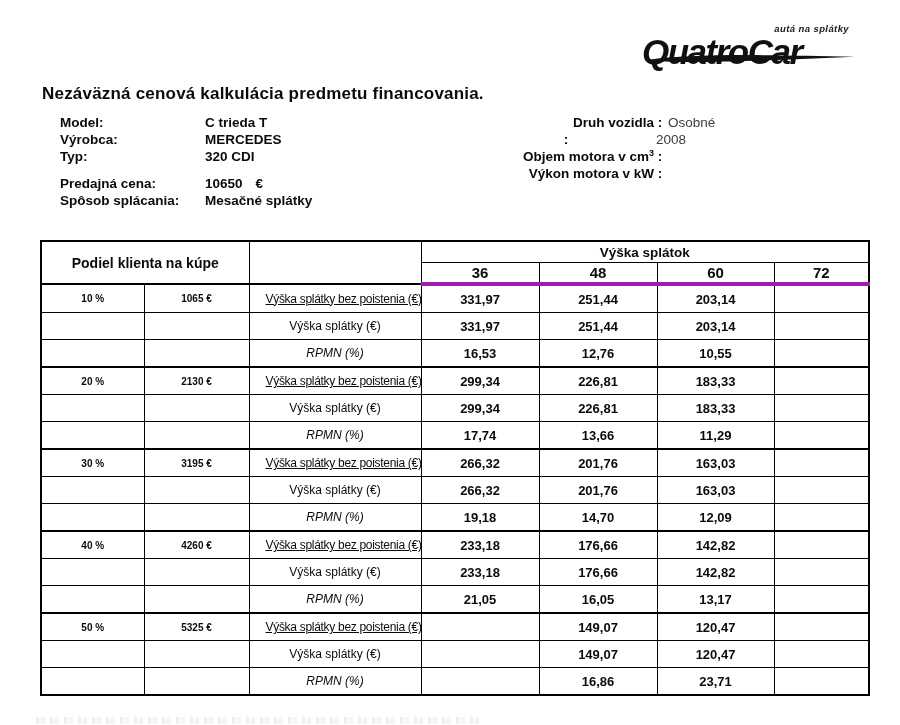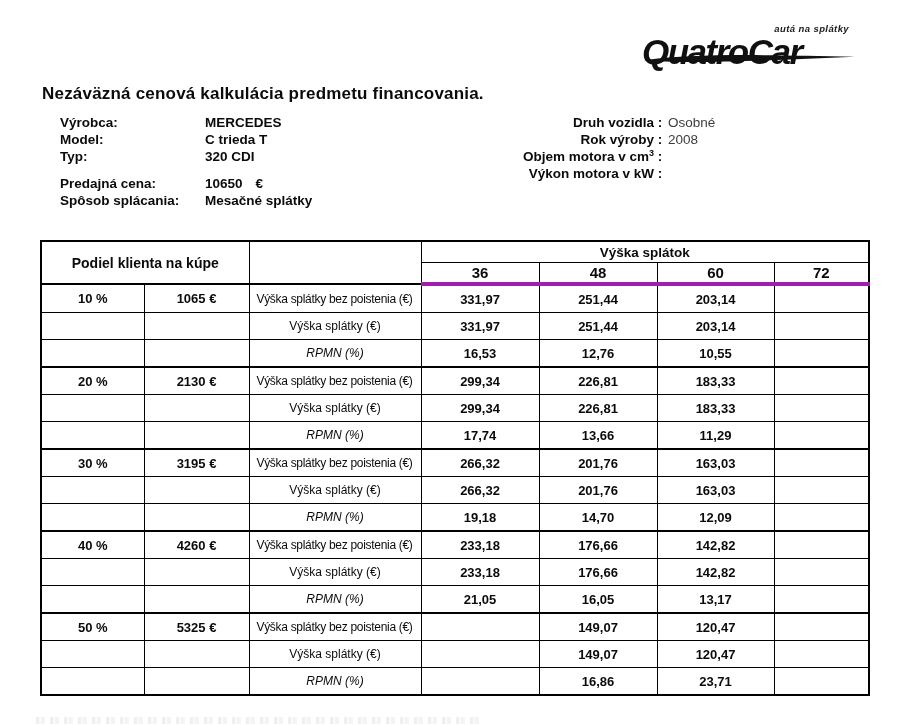--- a/index.html
+++ b/index.html
@@ -34,23 +34,23 @@
   table{border-collapse:collapse;table-layout:fixed;width:828px;border:2px solid #000;}
   td{border:1px solid #000;overflow:hidden;white-space:nowrap;padding:0 2px;}
   .hrow1 td{height:20px;}
   .hrow2 td{height:19px;border-bottom:4px solid #a21caf;}
   .hb{border-bottom:2px solid #000;}
   tbody td{height:26px;}
   tr.block-start td{border-top:2px solid #000;}
   .podiel{font-weight:bold;font-size:14px;text-align:center;}
   .pocet{font-weight:bold;font-size:13.5px;text-align:center;}
   .term{font-weight:bold;font-size:15px;text-align:center;}
-  .pct,.amt{font-weight:bold;font-size:13px;text-align:center;}
+  .pct,.amt{font-weight:bold;font-size:10px;text-align:center;}
   .lbl{font-size:12px;text-align:center;}
-  .lbl.long{text-align:center;padding-left:1px;letter-spacing:-.3px;}
+  .lbl.long{text-align:left;padding-left:16px;letter-spacing:-.3px;text-decoration:underline;}
   .lbl.rpmn{font-style:italic;}
   .val{font-weight:bold;font-size:13px;text-align:center;}
 
   
   .remnant{position:absolute;left:36px;top:717px;width:445px;height:7px;opacity:.55;
     background:repeating-linear-gradient(90deg,#e2e2e2 0 3px,#f5f5f5 3px 5px,#ebebeb 5px 9px,#ffffff 9px 14px);}
 </style>
 </head>
 <body>
 
@@ -59,26 +59,26 @@
   <div class="logo-tag">autá na splátky</div>
   <svg class="swoosh" viewBox="0 0 216 14" xmlns="http://www.w3.org/2000/svg">
     <path d="M2,8.5 C45,1.5 120,2.5 213,4.8 C130,8.4 45,12.2 2,8.5 Z" fill="#111"></path>
   </svg>
 </div>
 
 <div class="doc-title">Nezáväzná cenová kalkulácia predmetu financovania.</div>
 
 <div class="specs-left">
   <div class="spec-row">
+    <span class="sl">Model:</span>
+    <span class="sv">C trieda T</span>
+  </div>
+  <div class="spec-row">
     <span class="sl">Výrobca:</span>
     <span class="sv">MERCEDES</span>
-  </div>
-  <div class="spec-row">
-    <span class="sl">Model:</span>
-    <span class="sv">C trieda T</span>
   </div>
   <div class="spec-row">
     <span class="sl">Typ:</span>
     <span class="sv">320 CDI</span>
   </div>
   <div class="spec-row gap">
     <span class="sl">Predajná cena:</span>
     <span class="sv"><span>10650</span><span class="cur">€</span></span>
   </div>
   <div class="spec-row">
@@ -87,21 +87,20 @@
   </div>
 </div>
 
 <div class="specs-right">
   <div class="rrow">
     <span class="rlabel"><span>Druh vozidla</span><sup></sup></span>
     <span class="colon">:</span>
     <span class="rvalue">Osobné</span>
   </div>
   <div class="rrow">
-    <span class="rlabel"><span>Rok výroby</span><sup></sup></span>
     <span class="colon">:</span>
     <span class="rvalue">2008</span>
   </div>
   <div class="rrow">
     <span class="rlabel"><span>Objem motora v cm</span><sup>3</sup></span>
     <span class="colon">:</span>
     <span class="rvalue"></span>
   </div>
   <div class="rrow">
     <span class="rlabel"><span>Výkon motora v kW</span><sup></sup></span>

